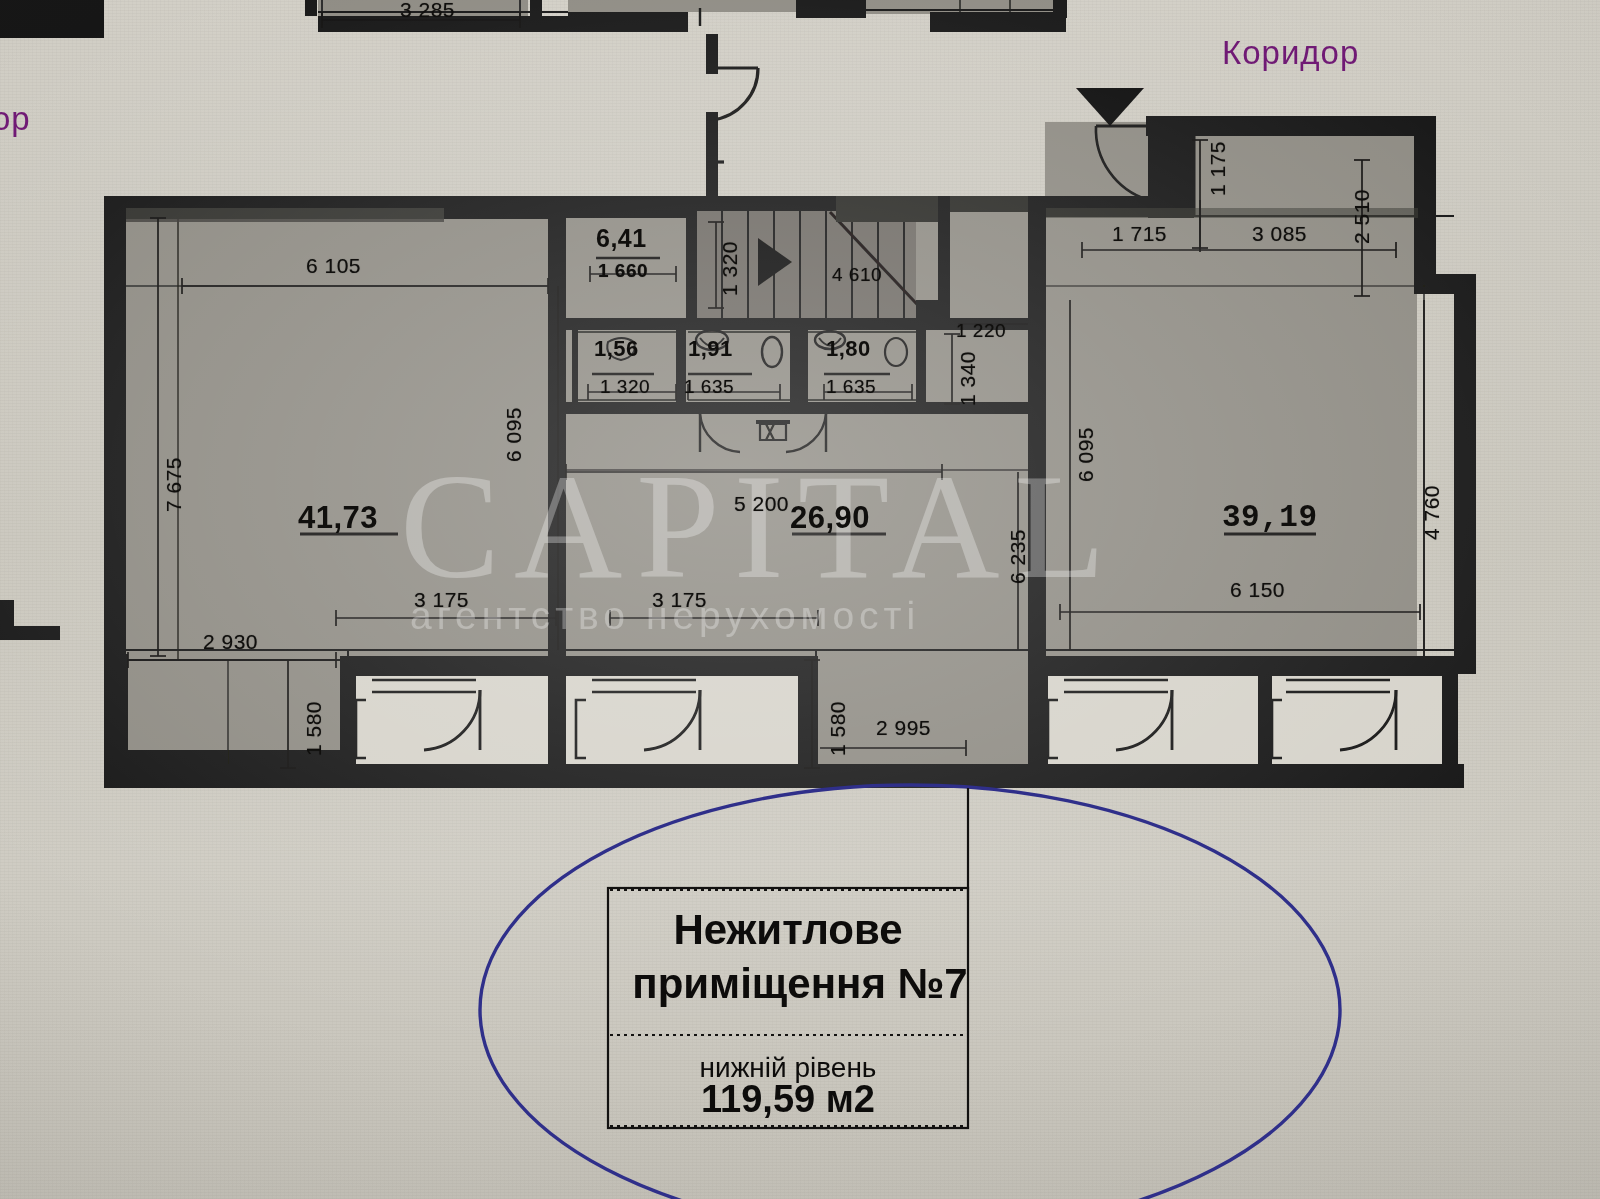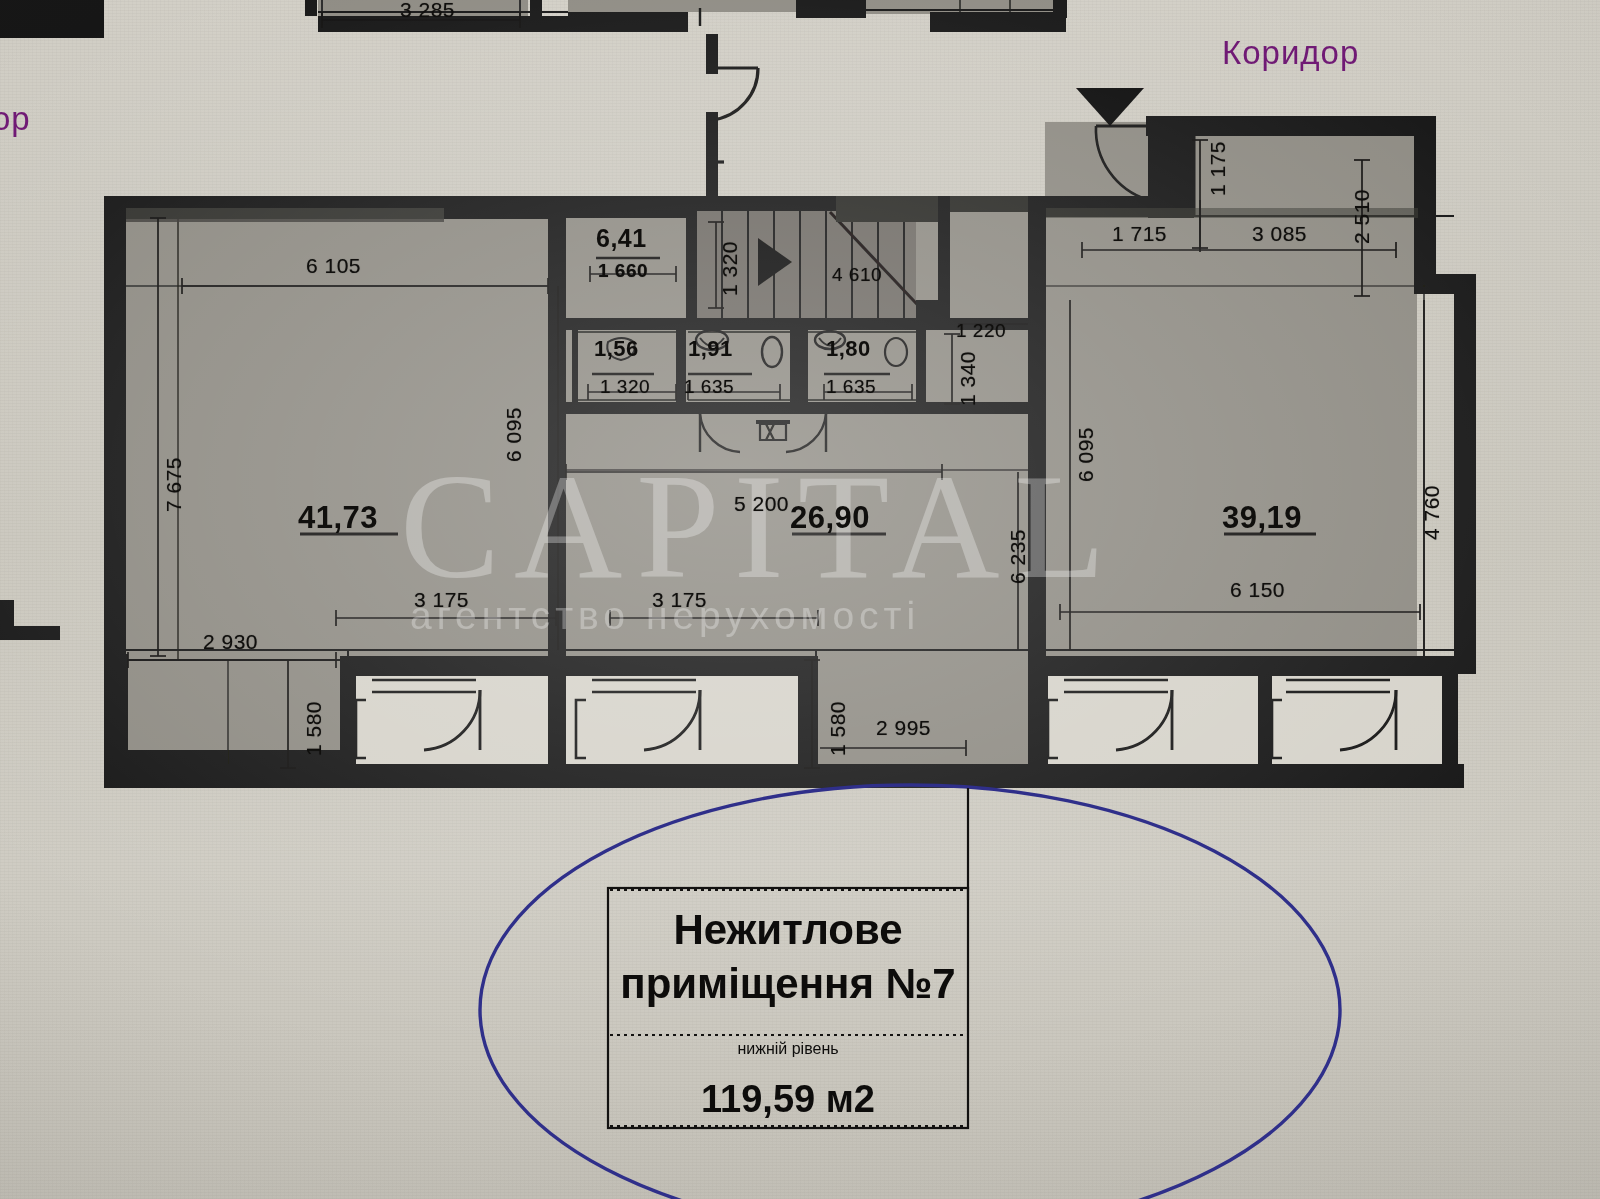--- a/index.html
+++ b/index.html
@@ -29,21 +29,21 @@
        font-family:"Liberation Sans","DejaVu Sans",sans-serif;}
   .dim{font-size:21px;letter-spacing:.5px;text-shadow:0 0 1px rgba(0,0,0,.45);}
   .dim.sm{font-size:19px;}
   .dim.vert{transform-origin:0 0;transform:rotate(-90deg);}
   .area{font-size:31px;font-weight:700;letter-spacing:.5px;}
   .area.sm{font-size:25px;}
   .area.xs{font-size:22px;}
   .kor{font-size:33px;letter-spacing:1px;color:#701a75;}
   .tb{position:absolute;color:#0d0c0b;text-align:center;width:100%;}
   .tb1{font-size:42px;font-weight:700;letter-spacing:0px;}
-  .tb2{font-size:16px;letter-spacing:0px;}
+  .tb2{font-size:28px;letter-spacing:0px;margin-top:12px;}
   .tb3{font-size:38px;font-weight:700;}
 </style>
 </head>
 <body>
 
 <div id="stage">
   <div id="paper"></div>
   <div id="grain"></div>
 
   <svg class="layer" viewBox="0 0 1600 1199">
@@ -375,21 +375,21 @@
     <path d="M610 1126 H966" stroke="#121110" stroke-width="1.8" stroke-dasharray="3 4" fill="none"></path>
   </svg>
 
   <div>
 
     <div class="lbl kor" style="left:1222px;top:34px;">Коридор</div>
     <div class="lbl kor" style="left:-8px;top:100px;">ор</div>
 
     <div class="lbl area" style="left:298px;top:500px;">41,73</div>
     <div class="lbl area" style="left:790px;top:500px;">26,90</div>
-    <div class="lbl area" style="left:1222px;top:500px;">39,19</div>
+    <div class="lbl area" style="left:1222px;top:500px;font-family:Liberation Mono, monospace;">39,19</div>
     <div class="lbl area xs" style="left:594px;top:336px;">1,56</div>
     <div class="lbl area xs" style="left:688px;top:336px;">1,91</div>
     <div class="lbl area xs" style="left:826px;top:336px;">1,80</div>
     <div class="lbl area sm" style="left:596px;top:224px;text-align:center;">6,41</div>
 
     <div class="lbl dim" style="left:400px;top:-2px;">3 285</div>
     <div class="lbl dim" style="left:306px;top:254px;">6 105</div>
     <div class="lbl dim" style="left:196px;top:630px;margin-left:7px;">2 930</div>
     <div class="lbl dim" style="left:414px;top:588px;">3 175</div>
     <div class="lbl dim" style="left:734px;top:446px;margin-top:46px;">5 200</div>
@@ -413,18 +413,18 @@
     <div class="lbl dim vert" style="left:1074px;top:482px;">6 095</div>
     <div class="lbl dim vert" style="left:1206px;top:196px;">1 175</div>
     <div class="lbl dim vert" style="left:1350px;top:244px;">2 510</div>
     <div class="lbl dim vert" style="left:1420px;top:540px;">4 760</div>
     <div class="lbl dim vert" style="left:718px;top:296px;">1 320</div>
     <div class="lbl dim vert" style="left:956px;top:406px;">1 340</div>
   </div>
 
   <div style="position:absolute;left:608px;top:888px;width:360px;height:240px;">
     <div class="tb tb1" style="top:18px;">Нежитлове</div>
-    <div class="tb tb1" style="top:72px;">приміщення №7</div>
+    <div class="tb tb1" style="top:72px;padding-left:12px;">приміщення №7</div>
     <div class="tb tb2" style="top:152px;">нижній рівень</div>
     <div class="tb tb3" style="top:190px;">119,59 м2</div>
   </div>
 
 </div>
 
 </body></html>

